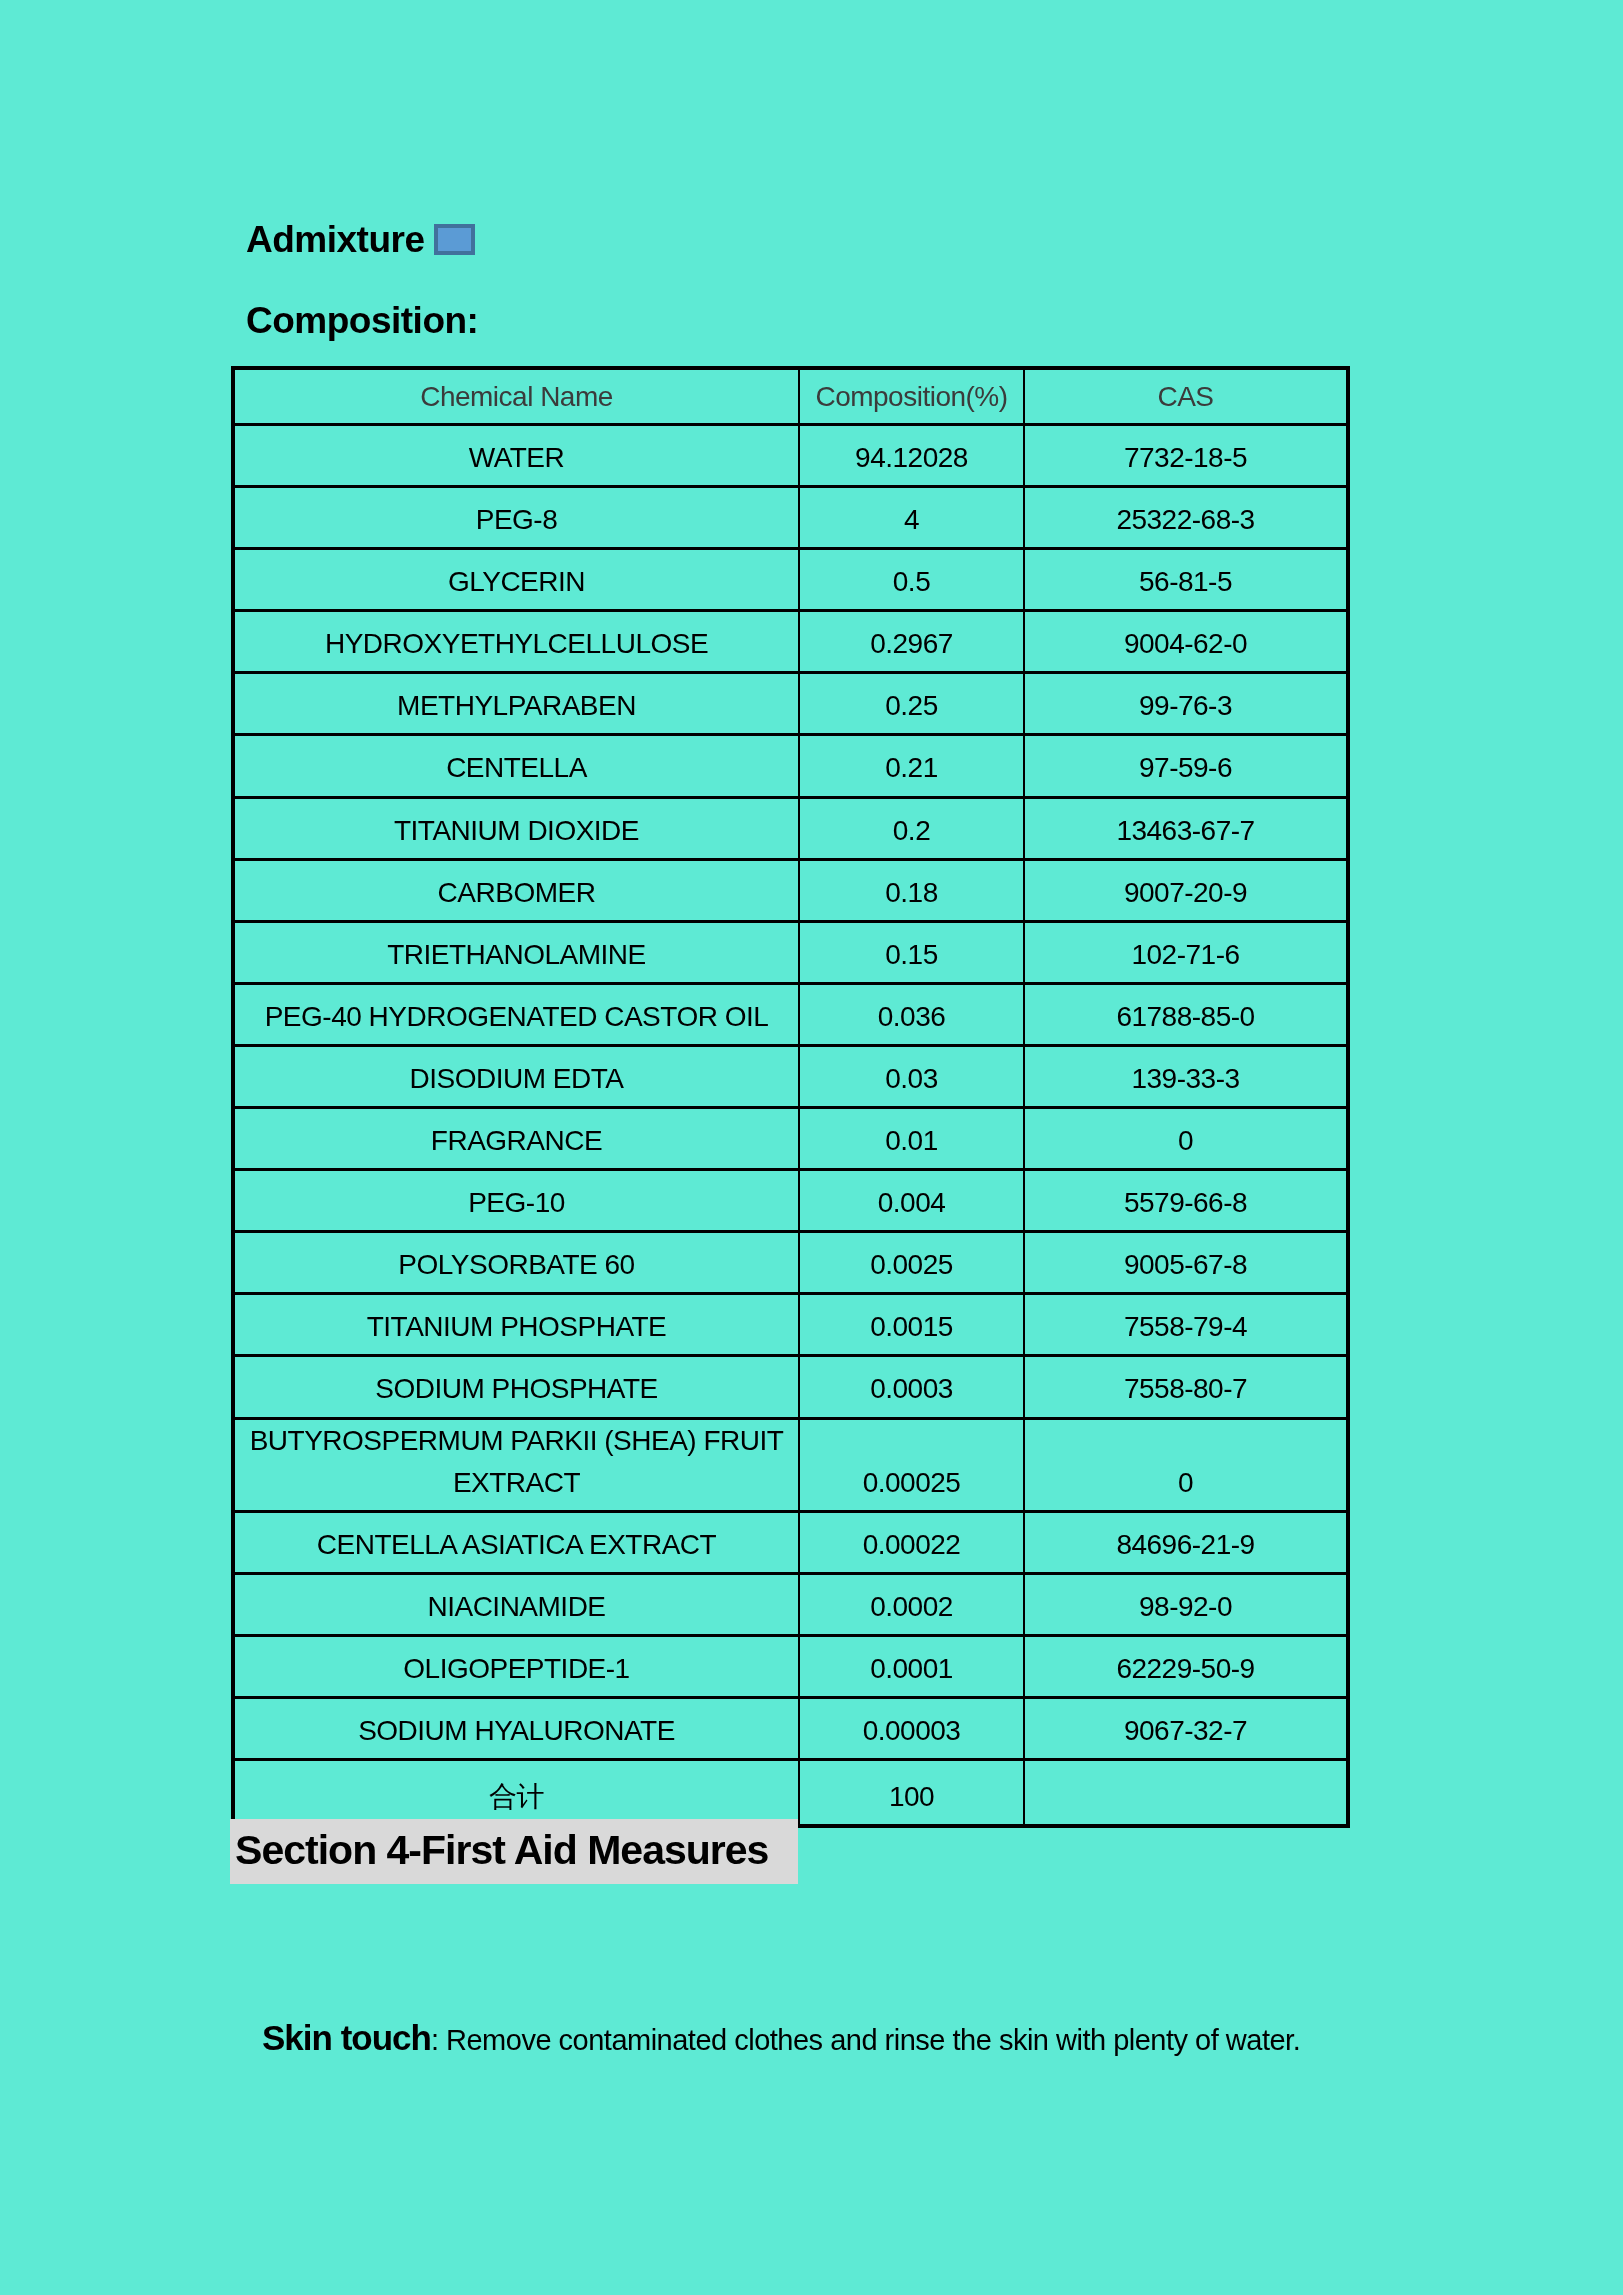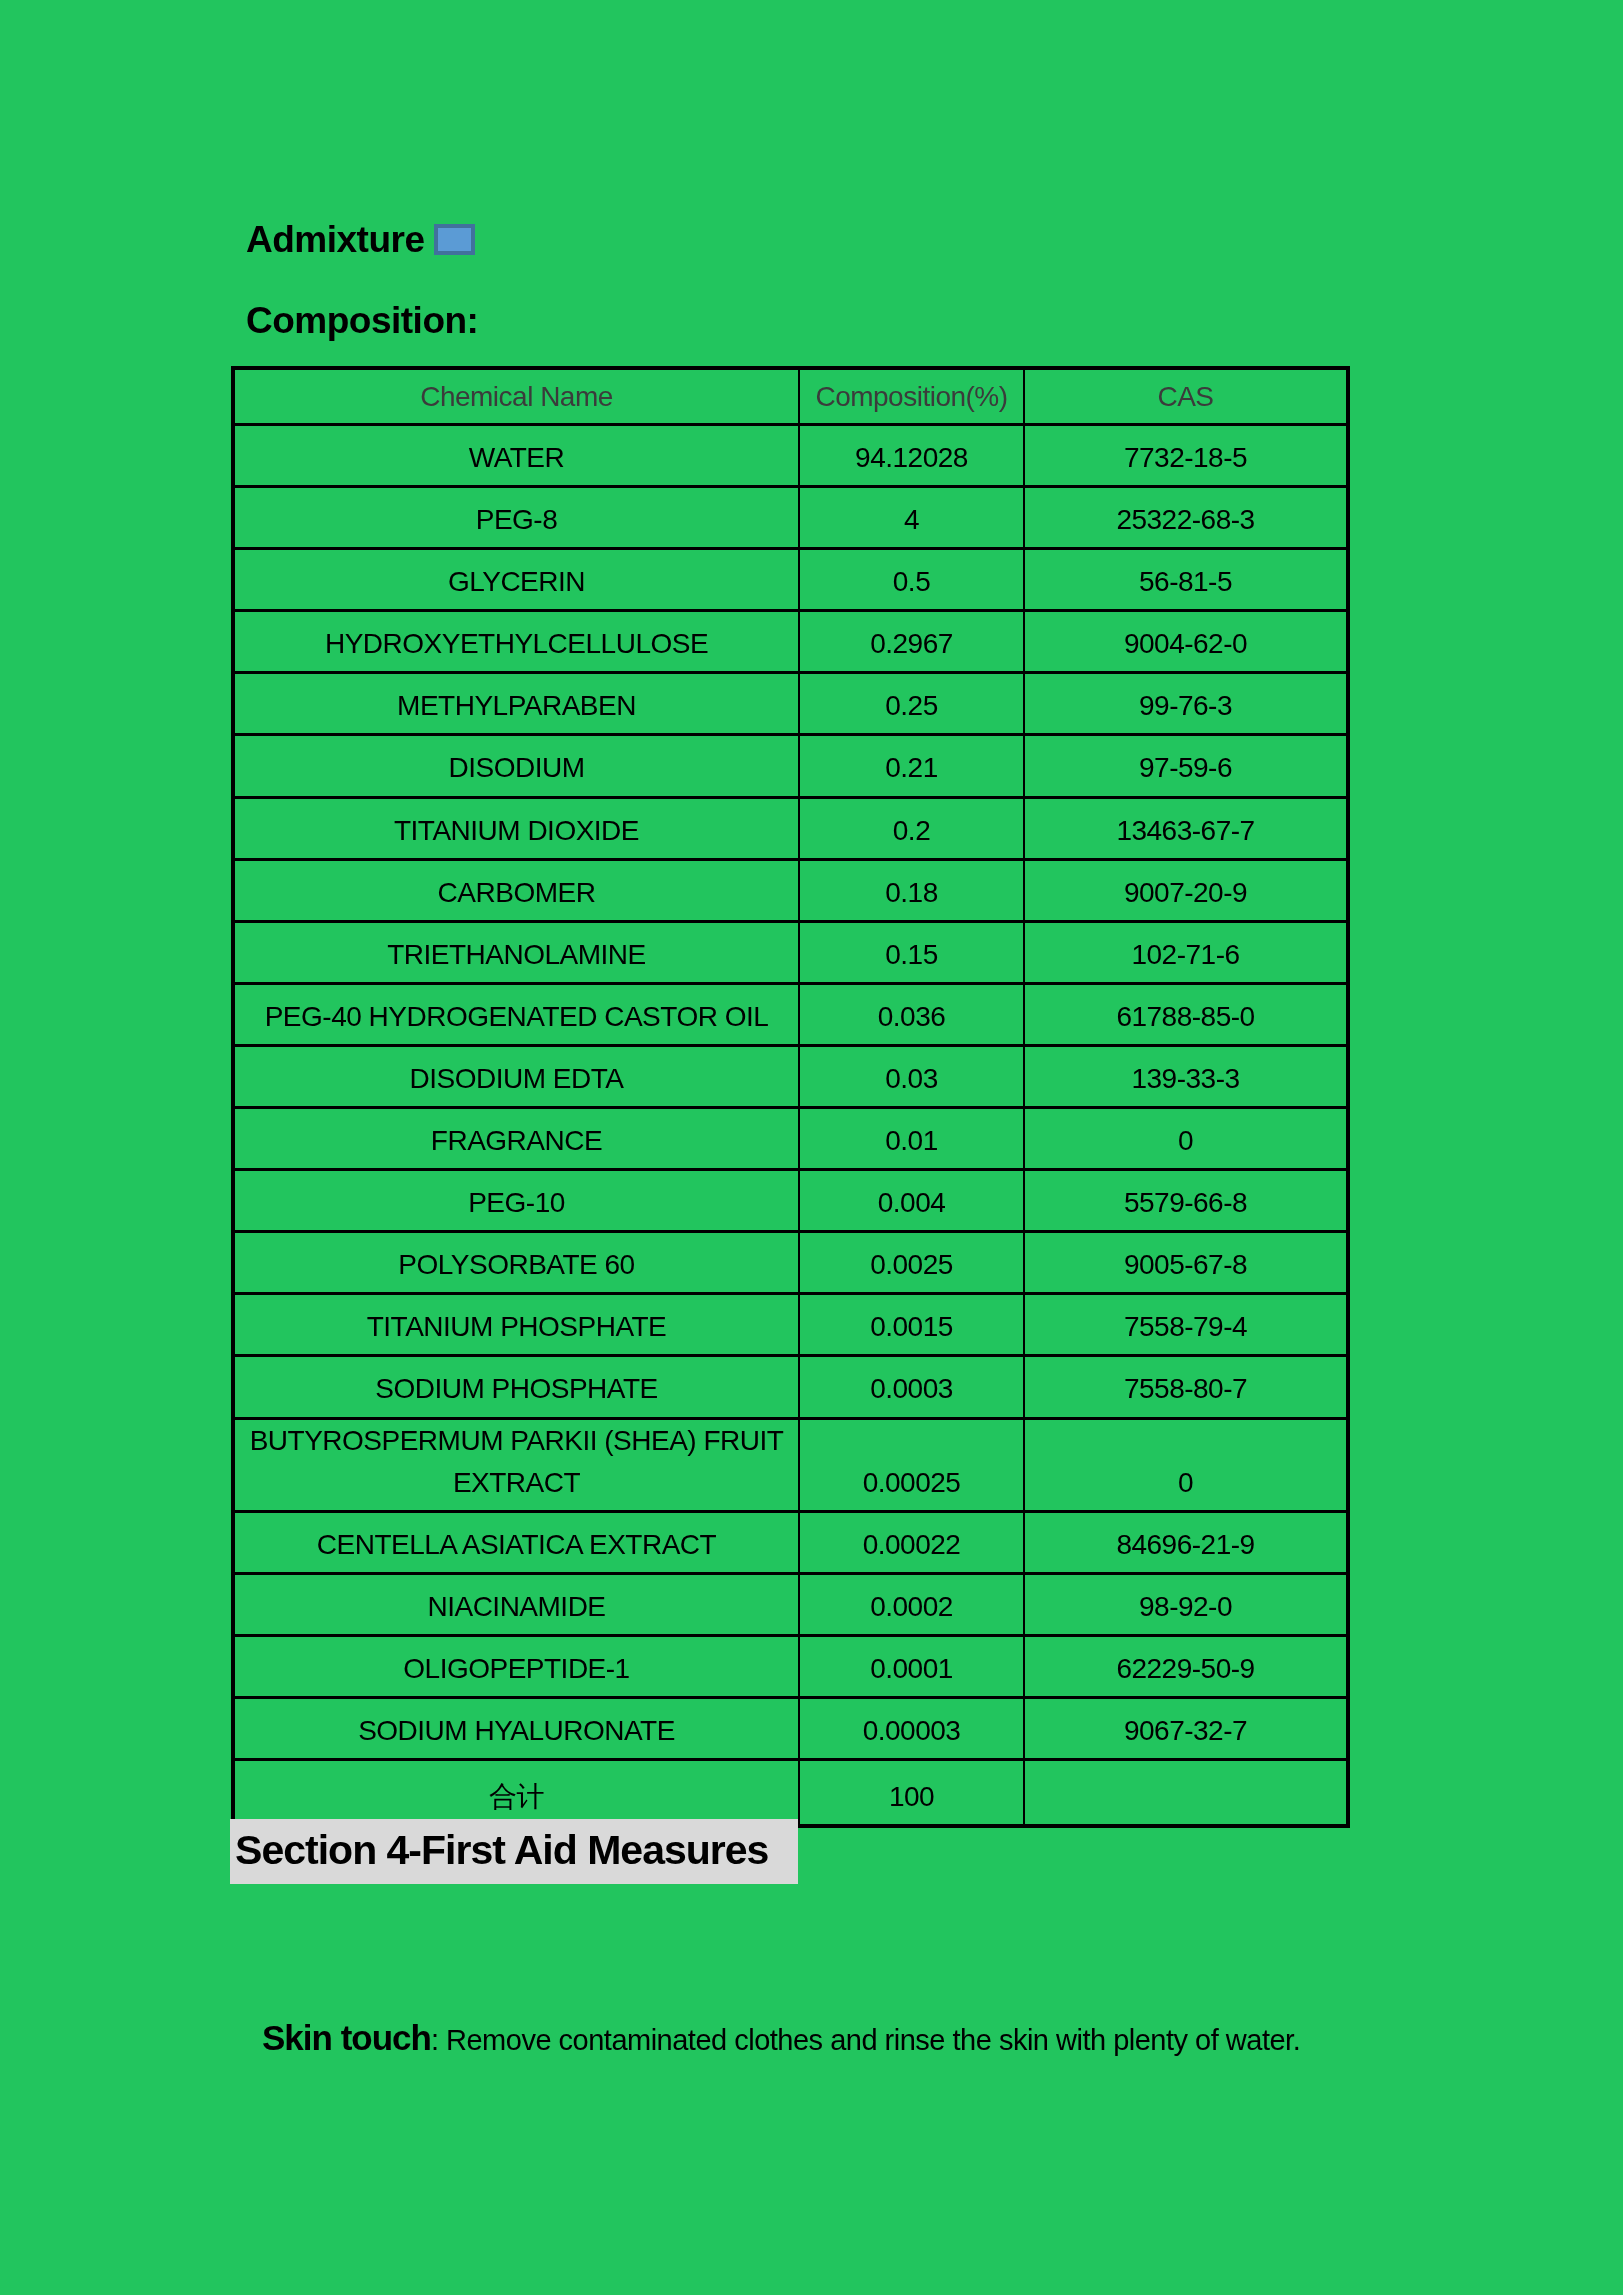--- a/index.html
+++ b/index.html
@@ -11,21 +11,21 @@
     width: 1623px;
     height: 2295px;
     position: relative;
     overflow: hidden;
     font-family: "Liberation Sans", sans-serif;
     color: #000000;
   }
   .page {
     position: absolute;
     inset: 0;
-    background: #22c55e;
+    background: #5eead4;
   }
   .h-admixture {
     position: absolute;
     left: 246px;
     top: 219px;
     font-size: 37px;
     font-weight: 700;
     letter-spacing: -0.5px;
     white-space: nowrap;
   }
@@ -158,21 +158,21 @@
       <td>HYDROXYETHYLCELLULOSE</td>
       <td>0.2967</td>
       <td>9004-62-0</td>
     </tr>
         <tr>
       <td>METHYLPARABEN</td>
       <td>0.25</td>
       <td>99-76-3</td>
     </tr>
         <tr>
-      <td>DISODIUM</td>
+      <td>CENTELLA</td>
       <td>0.21</td>
       <td>97-59-6</td>
     </tr>
         <tr>
       <td>TITANIUM DIOXIDE</td>
       <td>0.2</td>
       <td>13463-67-7</td>
     </tr>
         <tr>
       <td>CARBOMER</td>

